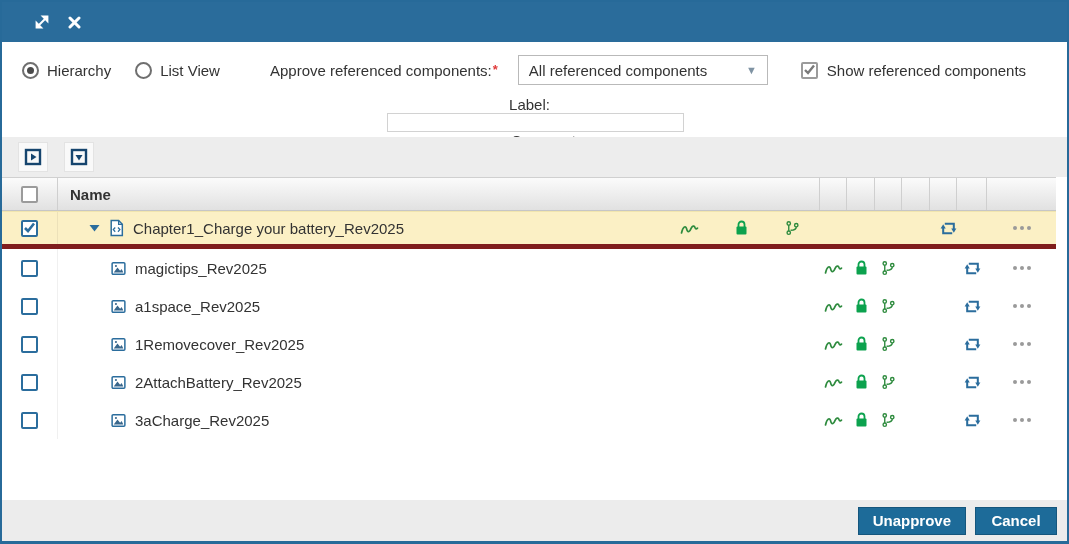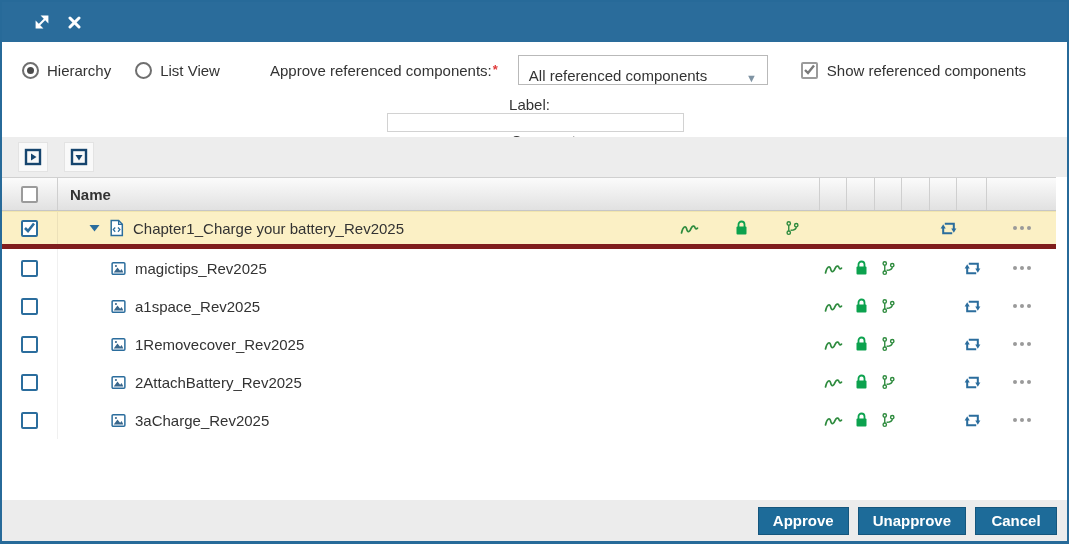--- a/index.html
+++ b/index.html
@@ -24,21 +24,21 @@
   .filters1 { display: flex; align-items: center; margin: 13px 18px 0 20px; height: 30px; }
   .radio-opt { display: flex; align-items: center; cursor: pointer; margin-right: 24px; }
   .radio { width: 17px; height: 17px; border: 2px solid #6f6f6f; border-radius: 50%; display: inline-flex; align-items: center; justify-content: center; background: #fff; }
   .radio .dot { width: 7px; height: 7px; border-radius: 50%; background: #4a4a4a; display: none; }
   .radio.checked .dot { display: block; }
   .radio-opt .lbl { margin-left: 8px; }
   .sel-label { margin-left: 26px; }
   .req { color: #e03a3a; font-weight: bold; font-size: 13px; vertical-align: top; margin-left: 1px; }
   .dropdown {
     margin-left: 20px; width: 250px; height: 30px; border: 1px solid #b9b9b9; background: #fff;
-    display: flex; align-items: flex-end; padding: 0 10px; cursor: pointer;
+    display: flex; align-items: center; padding: 0 10px; cursor: pointer;
   }
   .dropdown .value { flex: 1 1 auto; }
   .dropdown .chev { color: #7f93a3; font-size: 11px; margin-left: 6px; }
   .chk-opt { display: flex; align-items: center; margin-left: 33px; cursor: pointer; }
   .checkbox {
     width: 17px; height: 17px; border: 2px solid #9b9b9b; border-radius: 2px; background: #fff;
     display: inline-flex; align-items: center; justify-content: center;
   }
   .checkbox.blue { border-color: #2b6d9d; }
   .chk-opt .lbl { margin-left: 9px; }
@@ -556,18 +556,17 @@
         <span class="dots">
             <span></span>
             <span></span>
             <span></span>
           </span>
       </span>
     </div>
   </div>
 
   <div class="footer">
-    <button class="btn">Approve</button>
     <button class="btn">Unapprove</button>
     <button class="btn">Cancel</button>
   </div>
 
 </div>
 
 </body></html>

